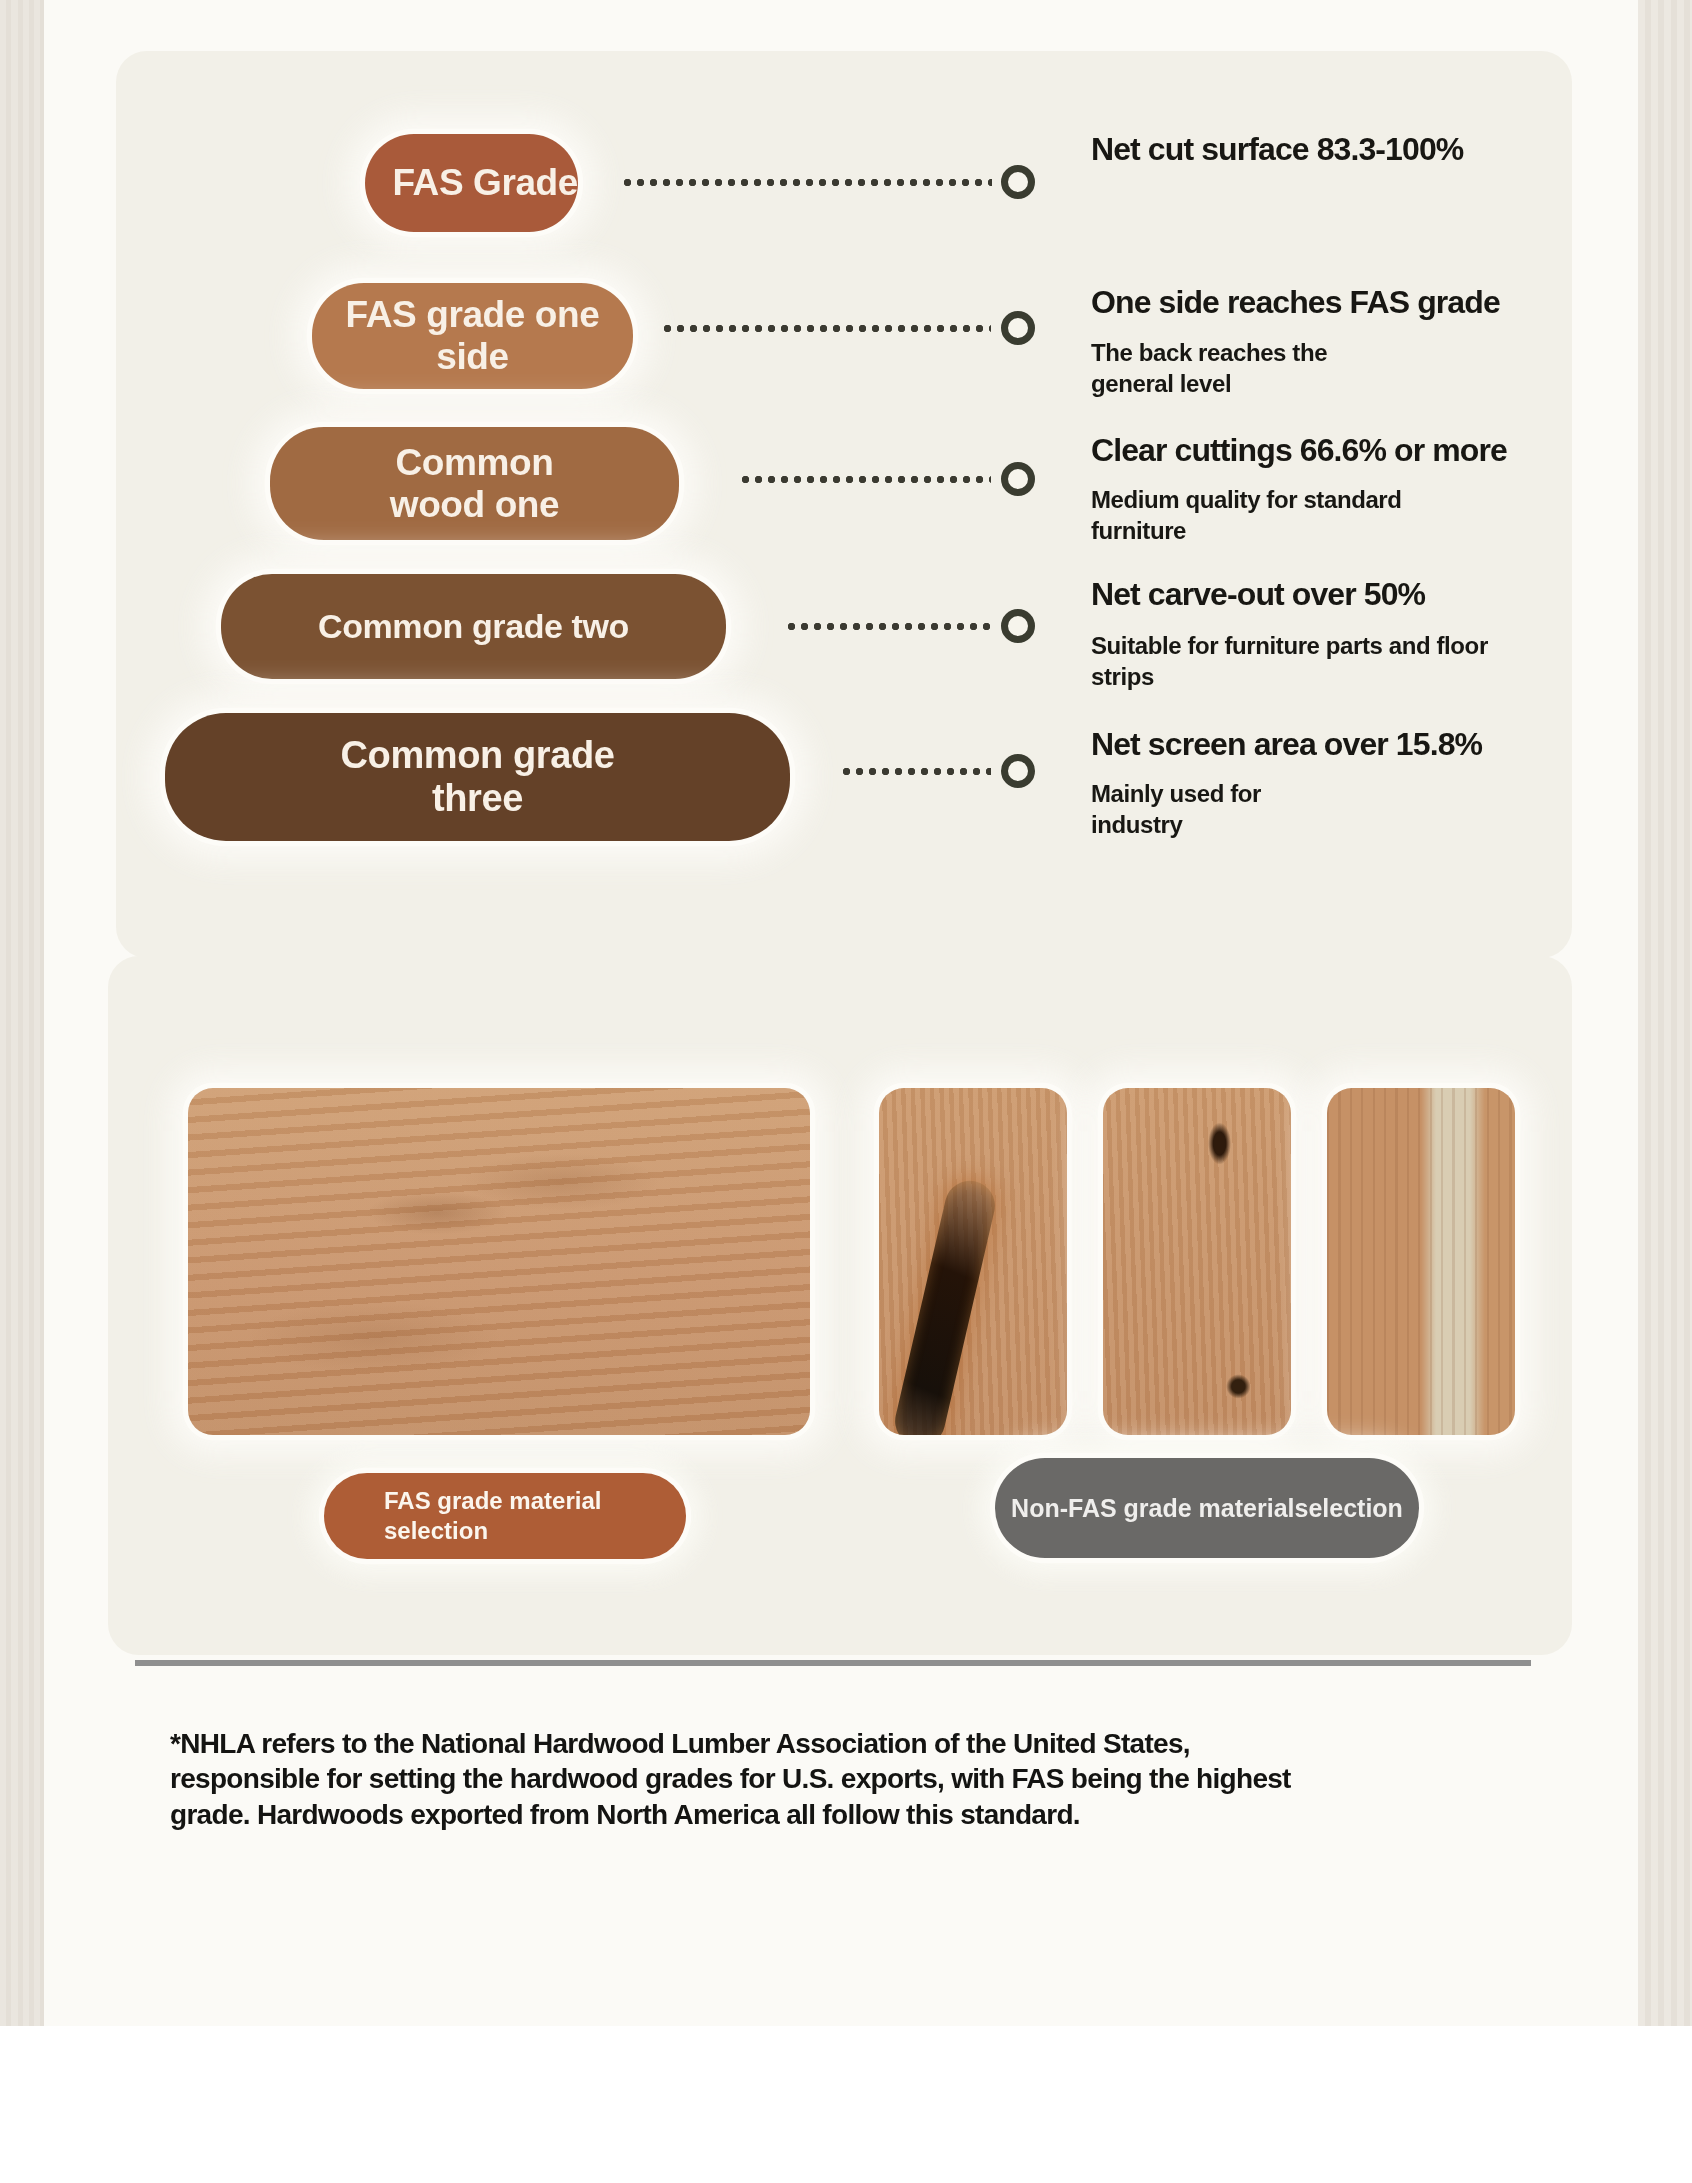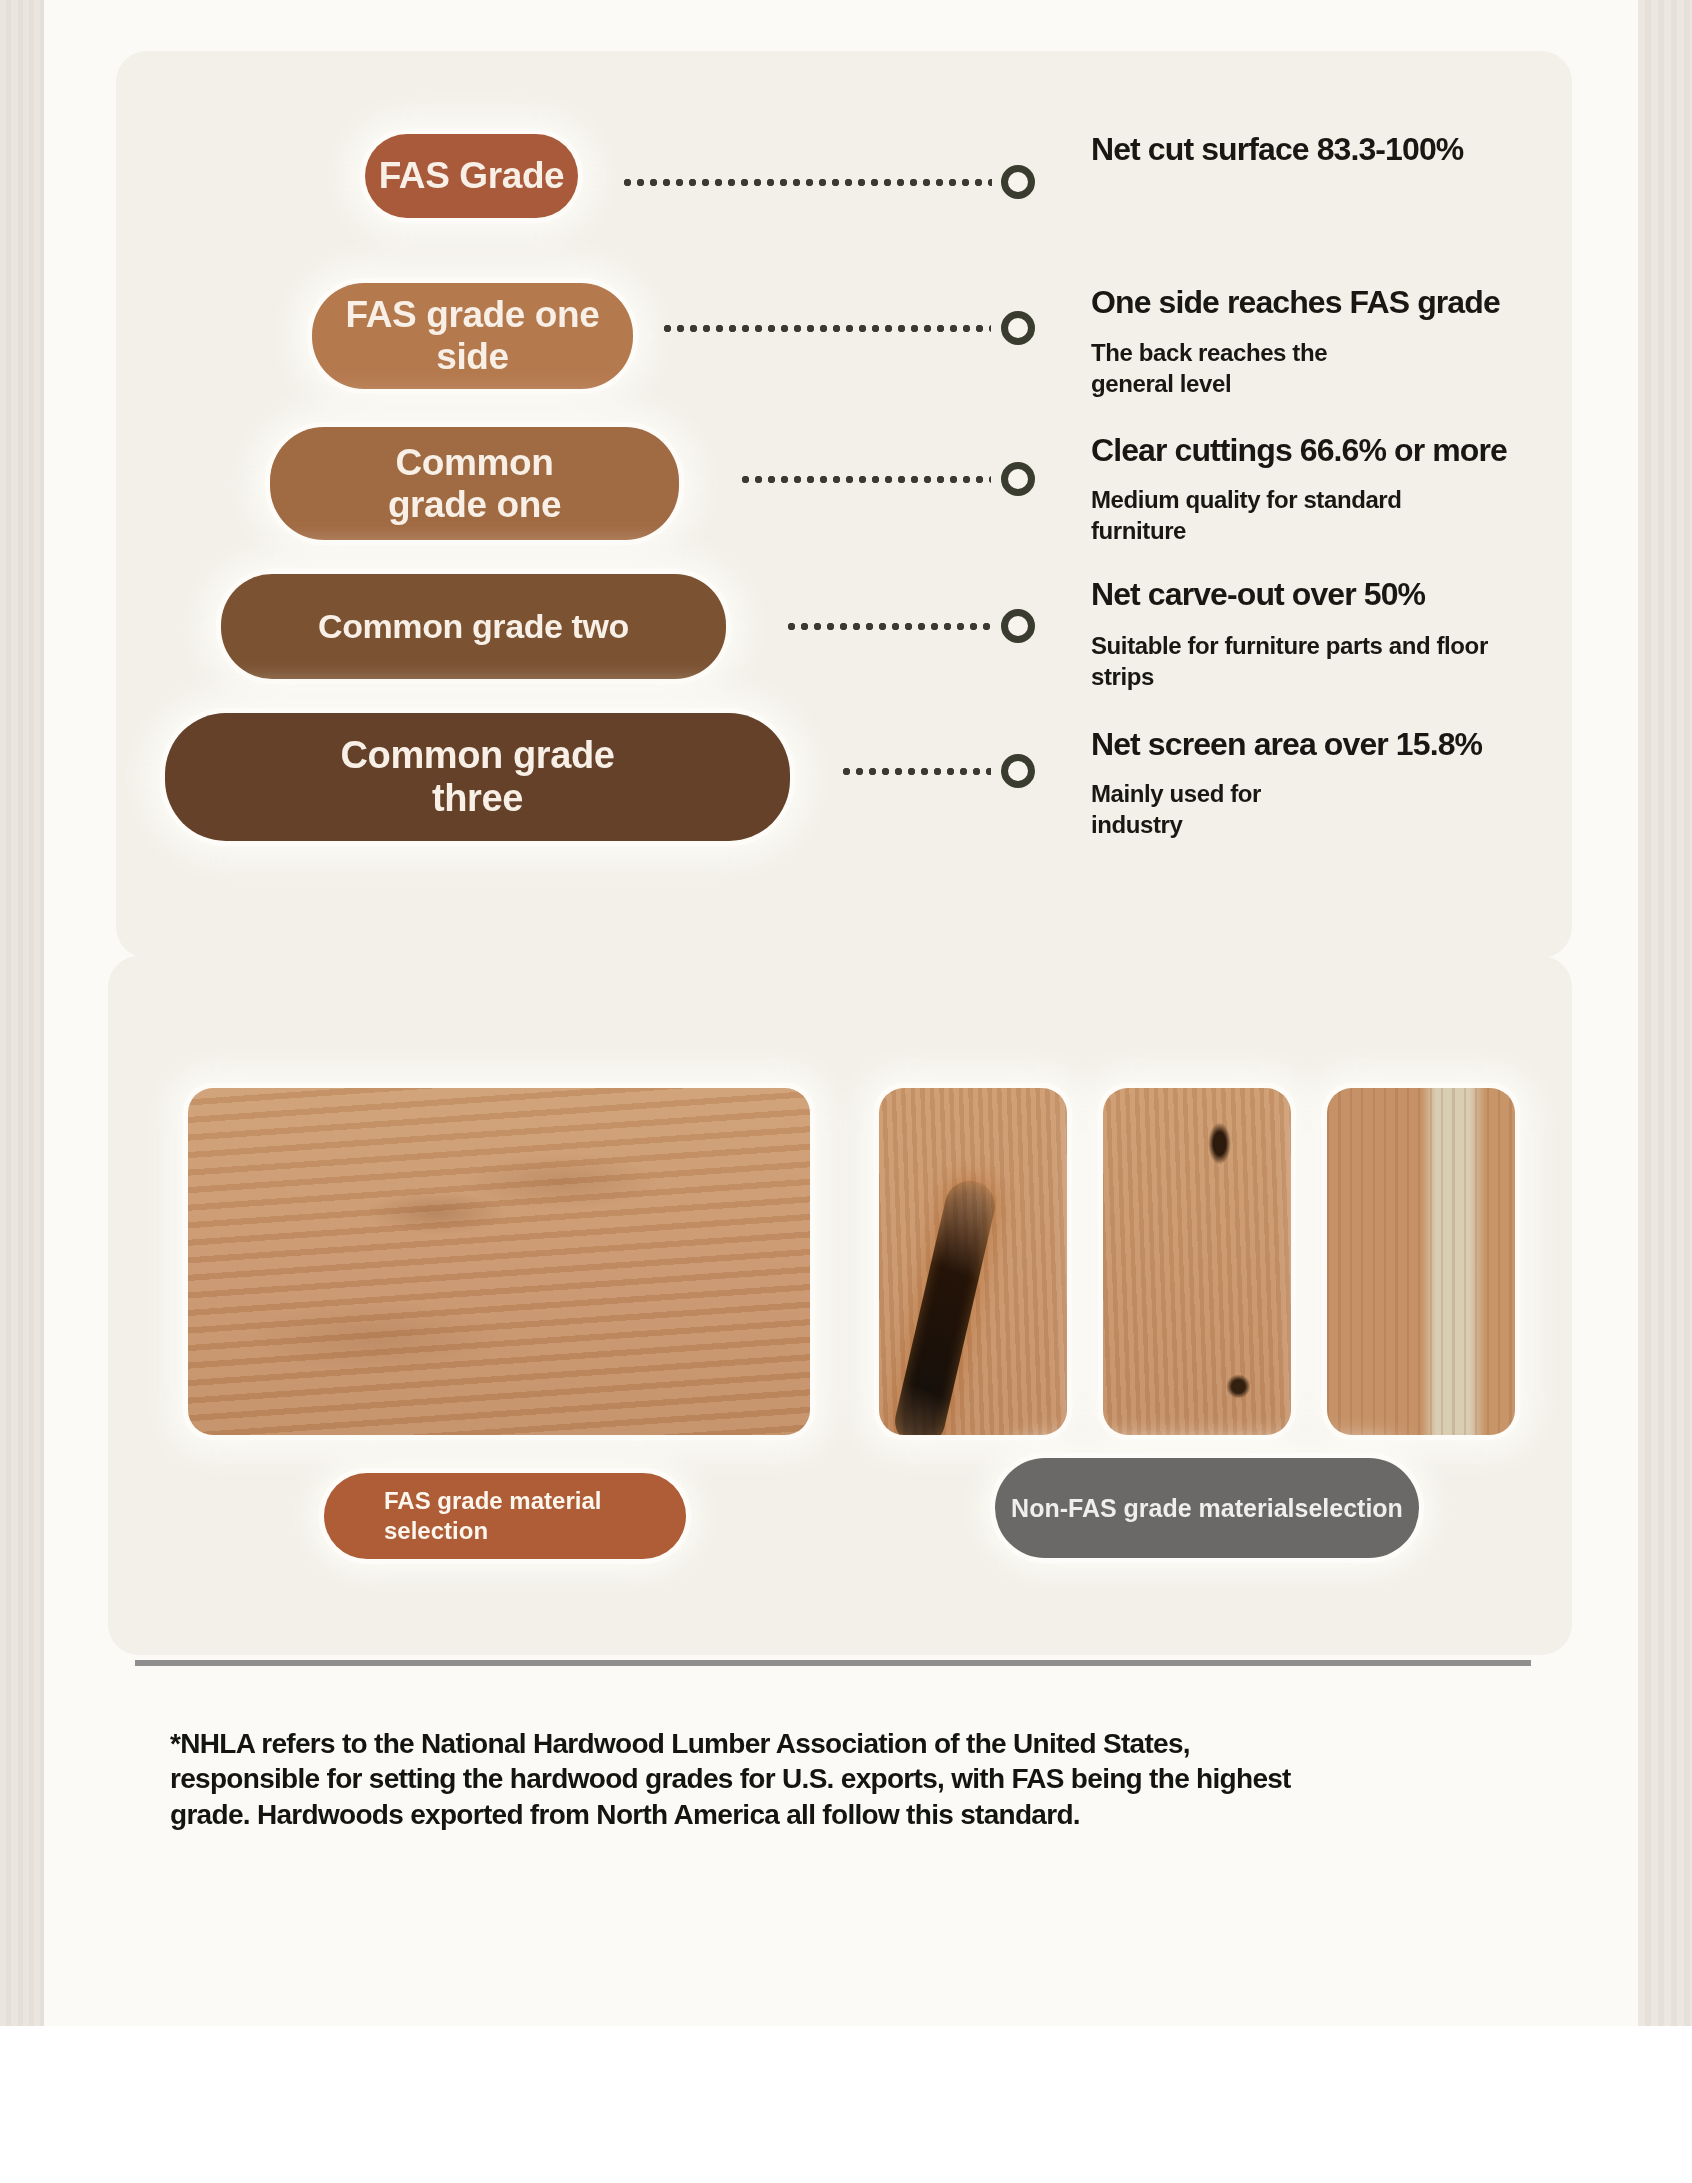--- a/index.html
+++ b/index.html
@@ -14,21 +14,21 @@
   .panel{position:absolute;background:#f2f0e8;border-radius:31px;}
   .panel.p1{left:116px;top:51px;width:1456px;height:907px;}
   .panel.p2{left:108px;top:956px;width:1464px;height:699px;}
 
   .pill{
     position:absolute;display:flex;align-items:center;justify-content:center;text-align:center;
     color:#f8f0e6;letter-spacing:-0.4px;line-height:1.13;
     box-shadow:0 0 0 5.2px #fdfcf8, 0 0 31px 19.6px rgba(253,252,248,0.85);
   }
   .pill span{white-space:pre-line;}
-  .pill.r1{left:365px;top:134px;width:213px;height:84px;border-radius:52px;background:#a95a3a;font-size:37px;}
+  .pill.r1{left:365px;top:134px;width:213px;height:98px;border-radius:52px;background:#a95a3a;font-size:37px;justify-content:flex-end;}
   .pill.r2{left:312px;top:283px;width:321px;height:106px;border-radius:52px;background:#b5794e;font-size:37px;}
   .pill.r3{left:270px;top:427px;width:409px;height:113px;border-radius:54px;background:#a06a42;font-size:37px;}
   .pill.r4{left:221px;top:574px;width:505px;height:105px;border-radius:51px;background:#7b5232;font-size:34px;}
   .pill.r5{left:165px;top:713px;width:625px;height:128px;border-radius:61px;background:#644128;font-size:38px;}
 
   .dots{position:absolute;height:7px;
     background-image:radial-gradient(circle at 3.5px 3.5px,#3b3a31 3.5px,rgba(59,58,49,0) 3.9px);
     background-size:13px 7px;background-repeat:repeat-x;}
   .dots.r1{left:624px;top:179px;width:368px;}
   .dots.r2{left:664px;top:325px;width:327px;}
@@ -125,21 +125,21 @@
 side</span>
   </div>
   <div class="dots r2"></div>
   <div class="ring r2"></div>
   <div class="rowtitle t2">One side reaches FAS grade</div>
   <div class="rowdesc d2">The back reaches the
 general level</div>
 
   <div class="pill r3">
     <span>Common
-grade one</span>
+wood one</span>
   </div>
   <div class="dots r3"></div>
   <div class="ring r3"></div>
   <div class="rowtitle t3">Clear cuttings 66.6% or more</div>
   <div class="rowdesc d3">Medium quality for standard
 furniture</div>
 
   <div class="pill r4">
     <span>Common grade two</span>
   </div>

